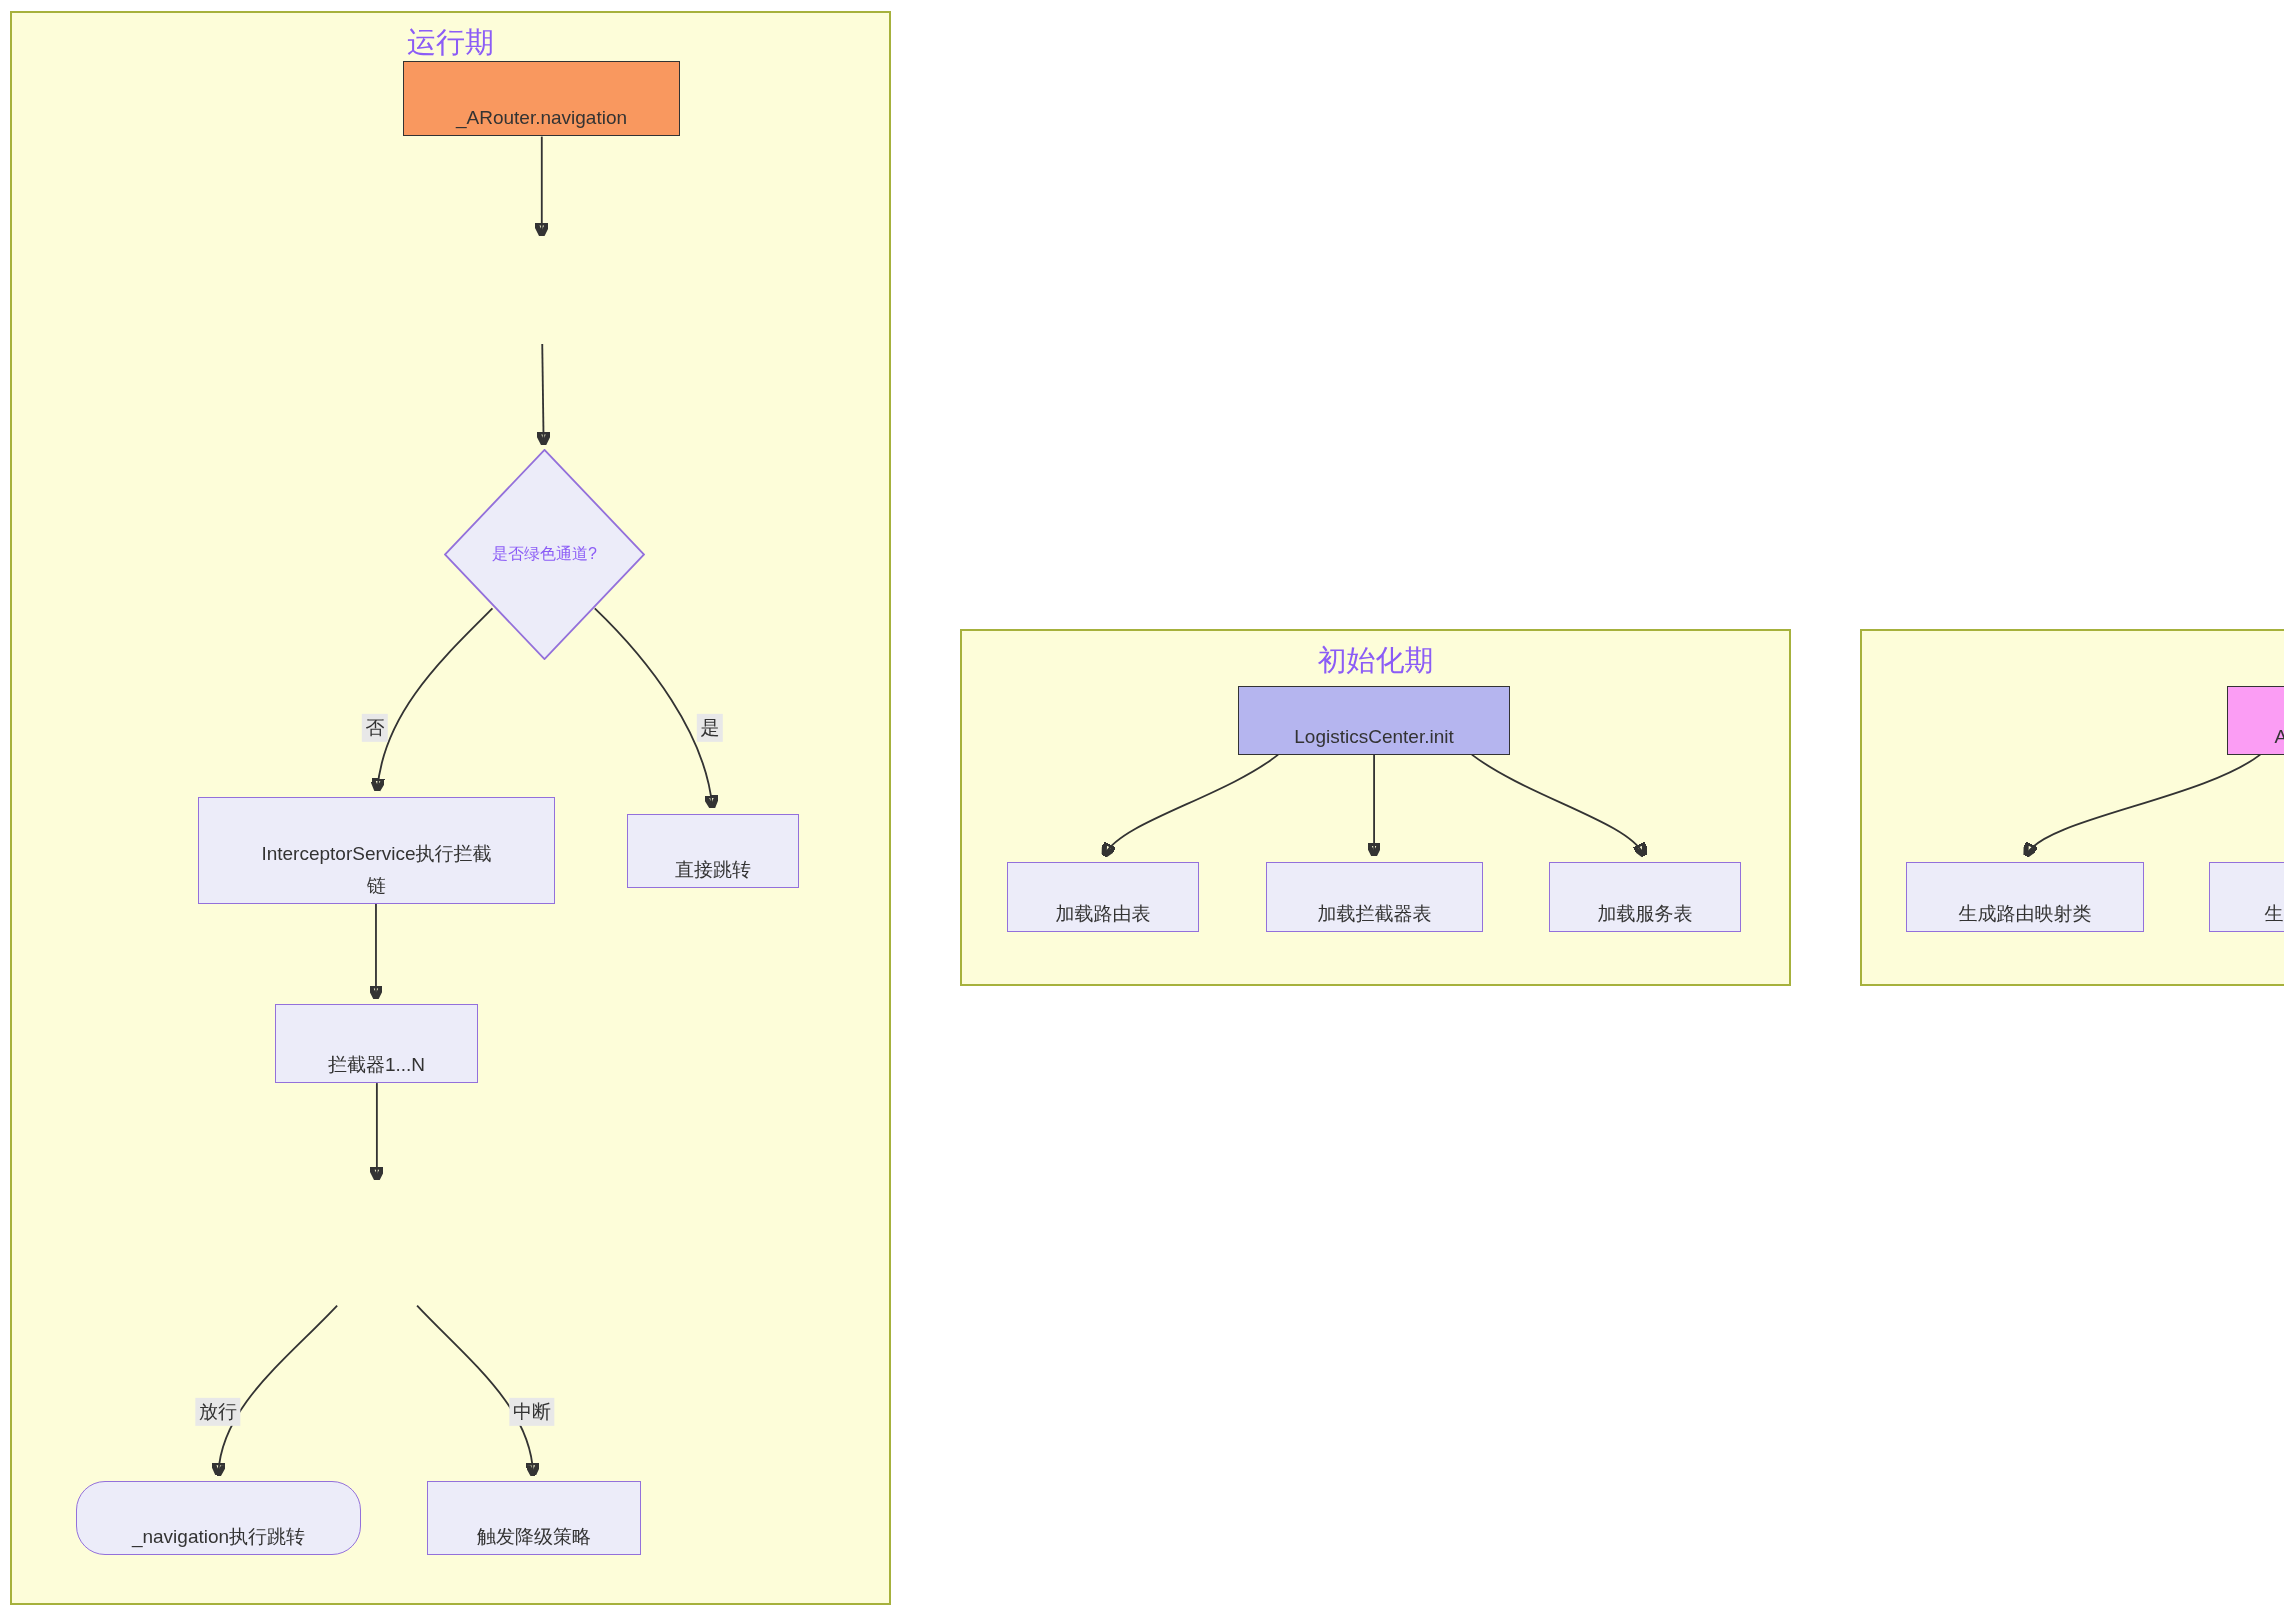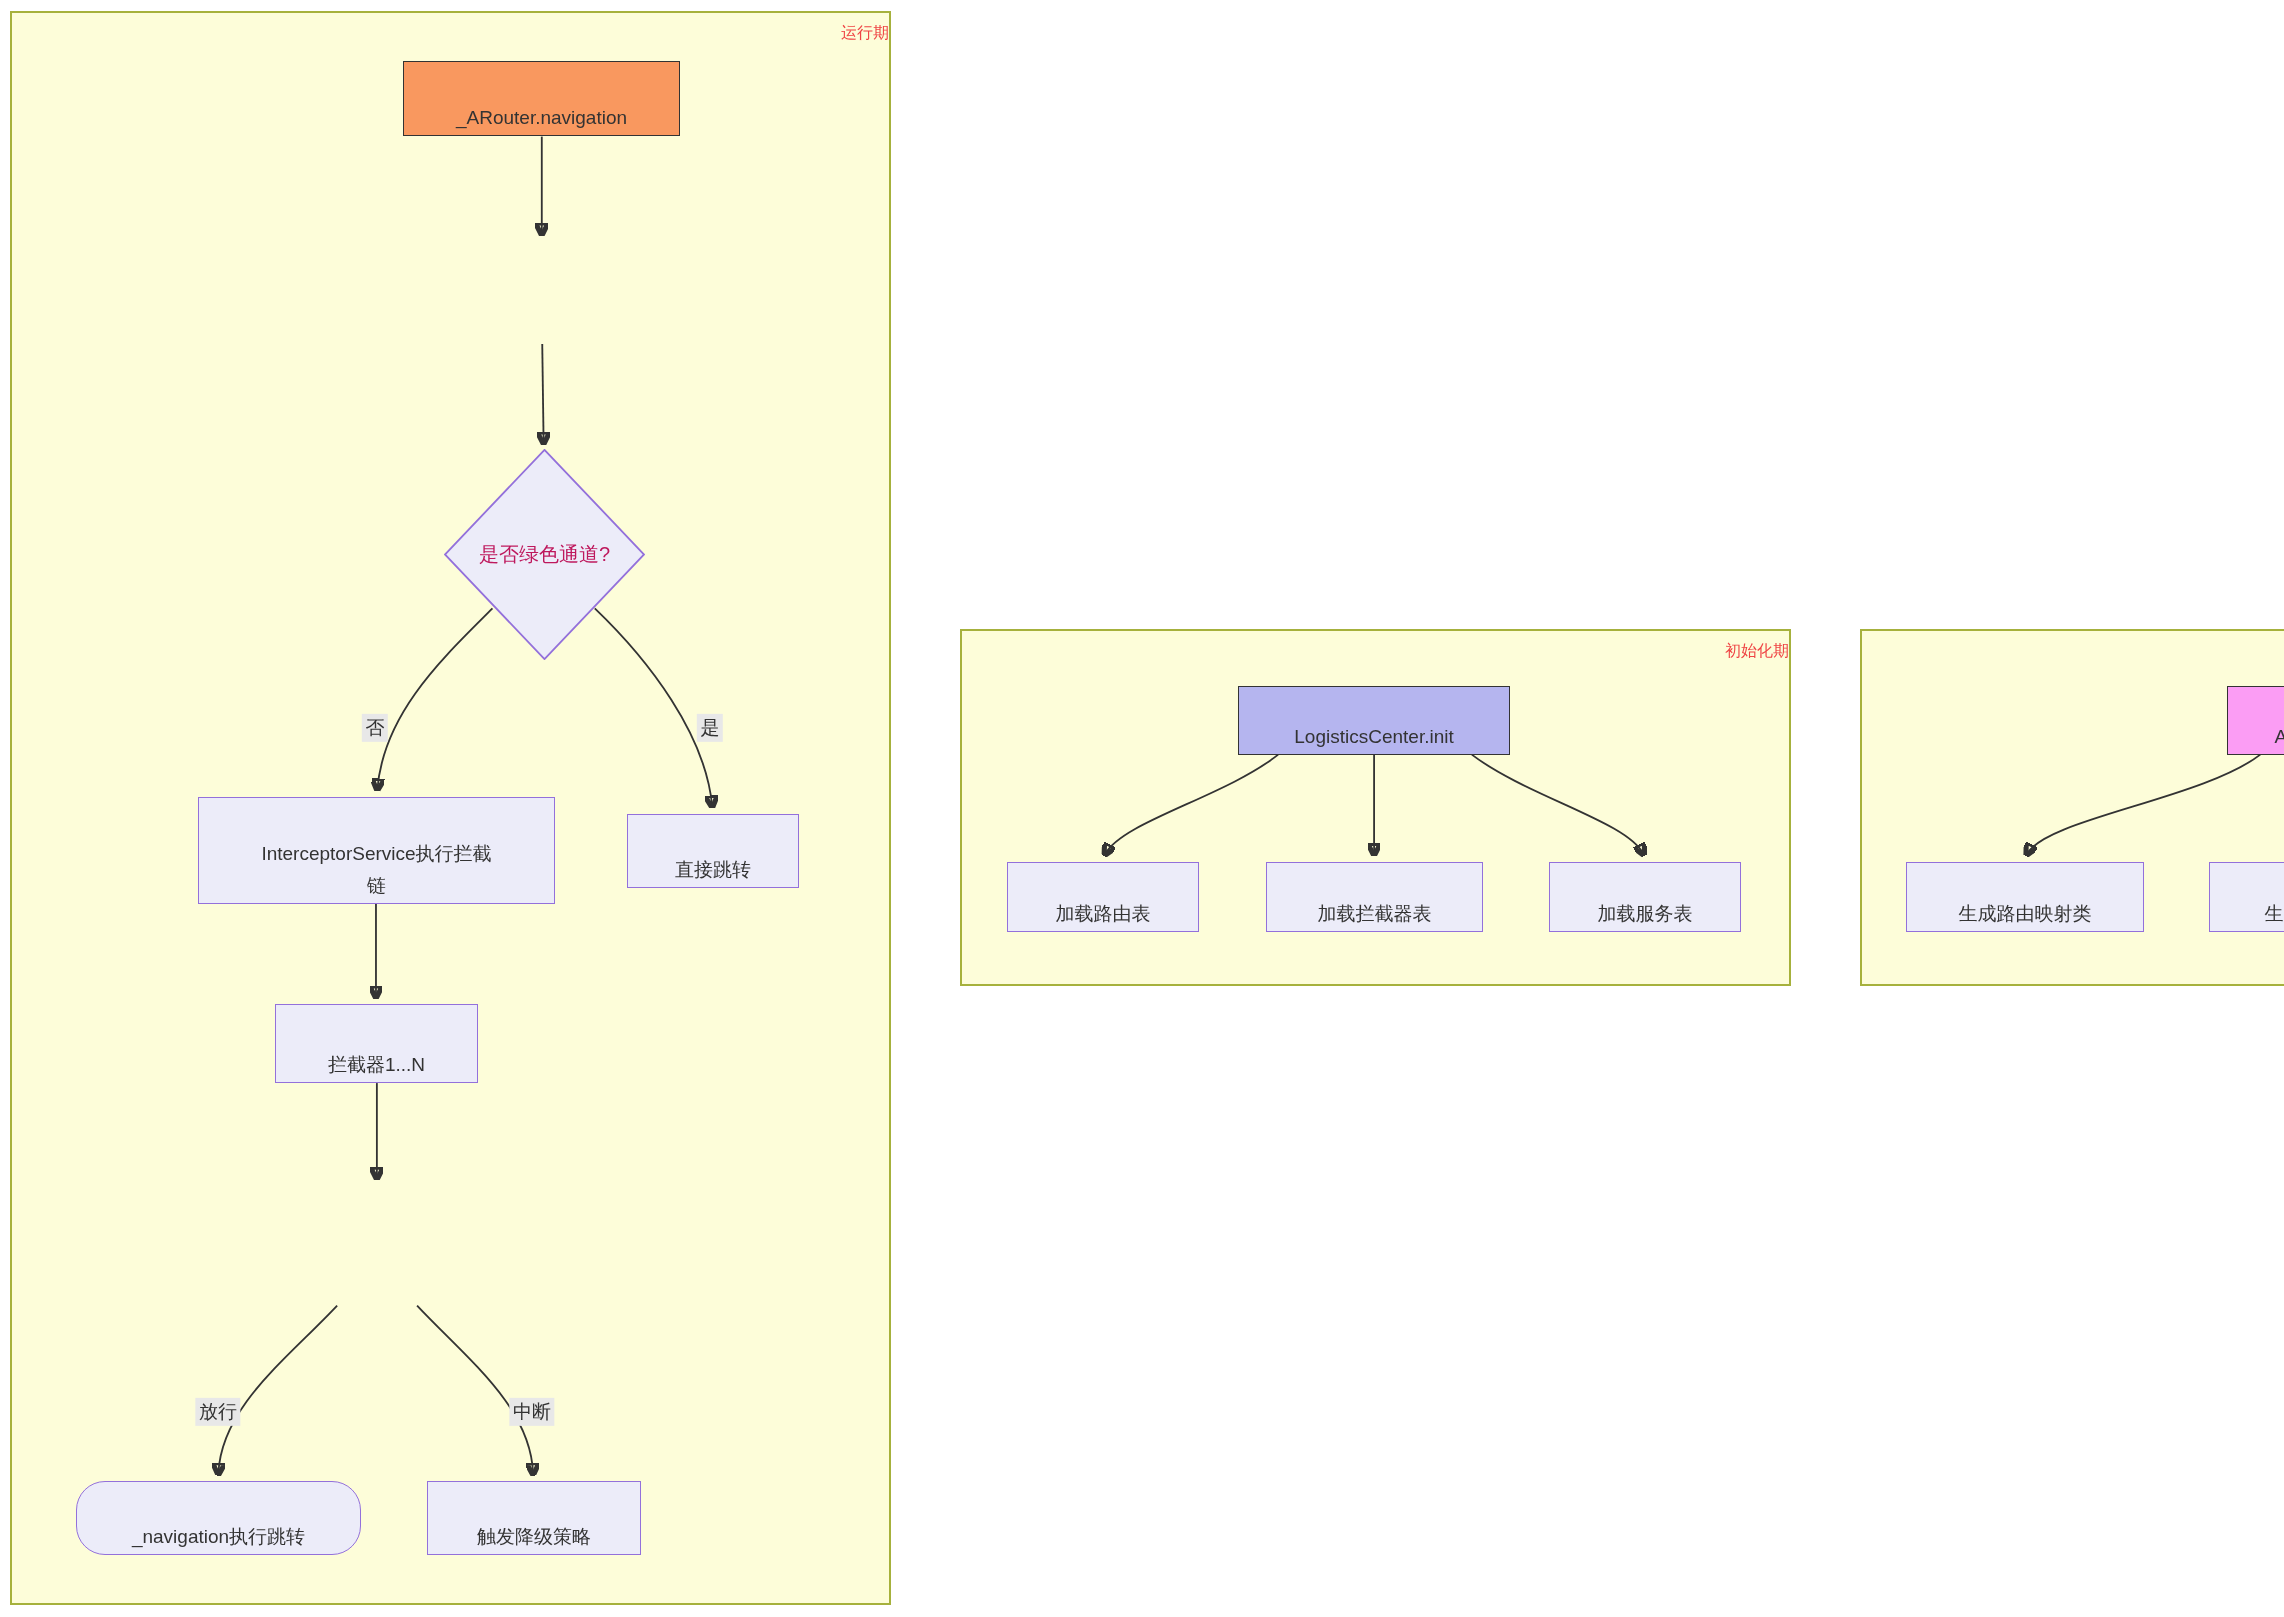--- a/index.html
+++ b/index.html
@@ -15,21 +15,21 @@
     position:absolute;
     background:#fdfdd9;
     border:2.3px solid #a6b13c;
     box-sizing:border-box;
   }
   .sec-runtime{left:10px;top:10.5px;width:881px;height:1594px;}
   .sec-init{left:960px;top:629px;width:831px;height:357px;}
   .sec-compile{left:1860px;top:629px;width:1024px;height:357px;}
   .cluster-title{
     position:absolute;left:0;right:0;top:10px;
-    text-align:right;font-size:16px;font-weight:400;color:#ef4444;
+    text-align:center;font-size:29px;font-weight:400;color:#8b5cf6;
   }
 
   
   #edges{position:absolute;left:0;top:0;width:2898px;height:1618px;}
   #edges path{fill:none;stroke:#333333;stroke-width:4px;}
 
   
   .node{
     position:absolute;box-sizing:border-box;
     background:#ececf9;border:1.8px solid #9370db;
@@ -52,21 +52,21 @@
   .n-apt{left:2227px;top:686px;width:227px;height:69px;background:#fb9df4;border:1.8px solid #333333;}
   .n-genroutes{left:1906px;top:862px;width:238px;height:70px;}
   .n-geninterceptors{left:2209px;top:862px;width:263px;height:70px;}
 
   
   .diamond{position:absolute;display:flex;align-items:center;justify-content:center;}
   .d-green{left:444px;top:449px;width:201px;height:211px;}
   .d-result{left:292px;top:1185px;width:170px;height:163px;}
   .diamond svg{position:absolute;left:0;top:0;width:100%;height:100%;}
   .diamond polygon{fill:#ececf9;stroke:#9370db;stroke-width:4px;}
-  .dlabel{position:relative;font-size:20px;color:#be185d;text-align:center;}
+  .dlabel{position:relative;font-size:16px;color:#8b5cf6;text-align:center;}
 
   
   .edge-label{
     position:absolute;transform:translate(-50%,-50%);
     background:#e8e8e8;color:#333;font-size:19px;line-height:1.3;
     padding:1.8px 3.7px;white-space:nowrap;
   }
   .lbl-no{left:375px;top:728px;}
   .lbl-yes{left:710px;top:728px;}
   .lbl-pass{left:218px;top:1412px;}

